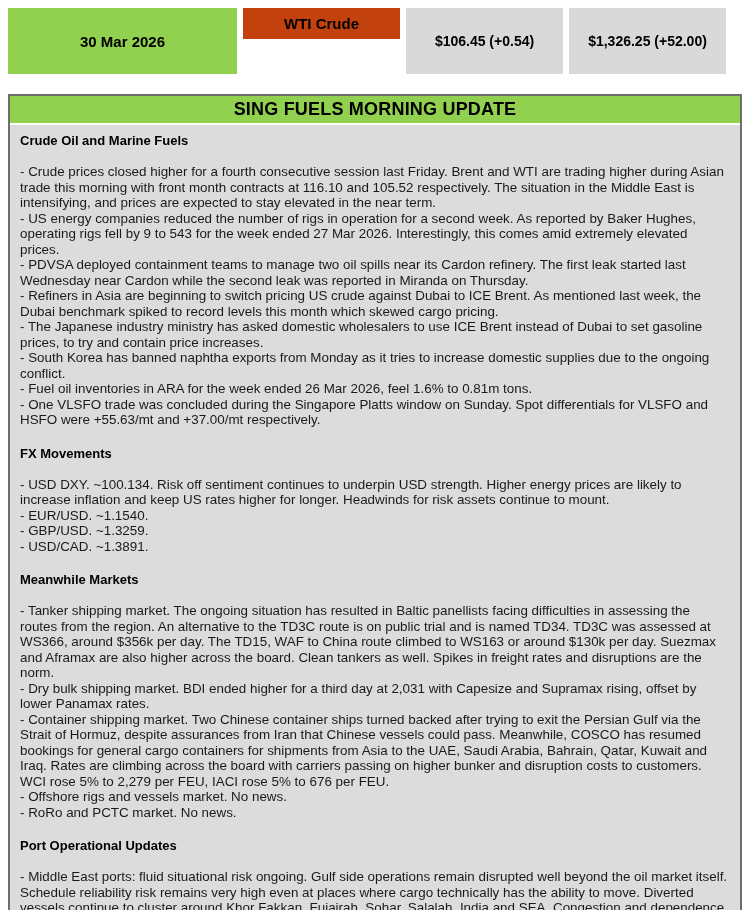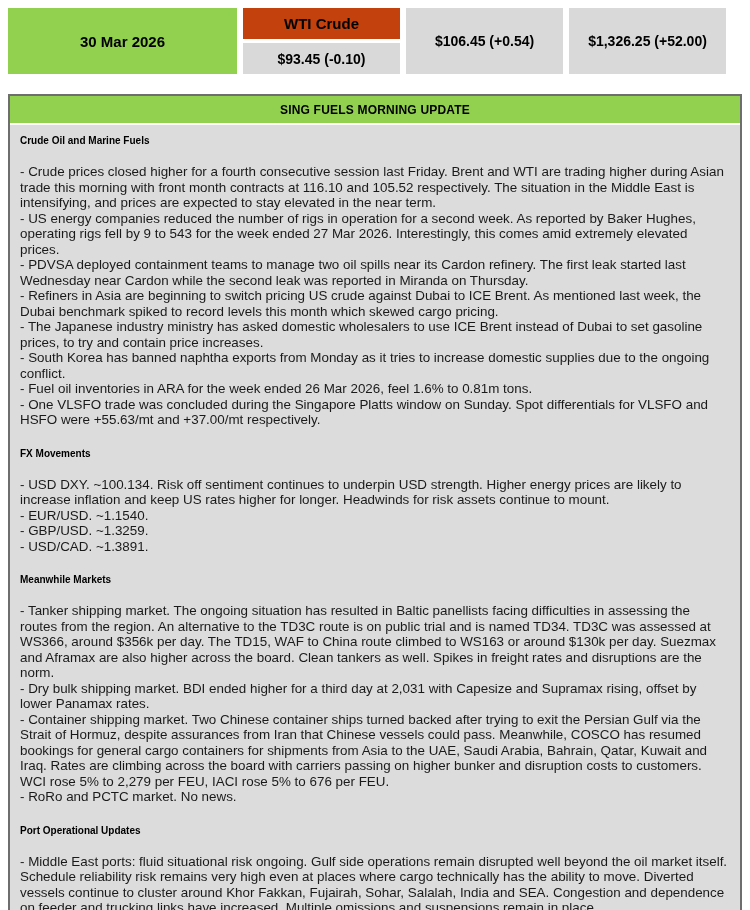--- a/index.html
+++ b/index.html
@@ -62,50 +62,49 @@
     border: 2px solid #6E6E6E;
   }
   .banner {
     background: #92D050;
     border-bottom: 2px solid #ffffff;
     height: 29px;
     display: flex;
     align-items: center;
     justify-content: center;
     font-weight: bold;
-    font-size: 12px;
+    font-size: 18px;
     letter-spacing: 0.2px;
     color: #000;
   }
   .bodytext {
     background: #DCDCDC;
     min-height: 755px;
     padding: 8px 10px 16px 10px;
     font-size: 13.4px;
     line-height: 15.5px;
     color: #1a1a1a;
   }
   .section + .section { margin-top: 18px; }
   .section h3 {
-    font-size: 10px;
+    font-size: 13px;
     font-weight: bold;
     color: #000;
     margin: 0 0 15.5px 0;
   }
   .bullet { margin: 0; }
 </style>
 </head>
 <body>
 
 <div class="topbar">
   <div class="datebox">30 Mar 2026</div>
 
   <div class="quote-col">
     <div class="quote-hdr">WTI Crude</div>
-    <div class="quote-val">$93.45 (-0.10)</div>
   </div>
 
   <div class="quote-col">
     <div class="quote-val">$106.45 (+0.54)</div>
   </div>
 
   <div class="quote-col">
     <div class="quote-val">$1,326.25 (+52.00)</div>
   </div>
 </div>
@@ -138,20 +137,21 @@
           <p class="bullet">- USD/CAD. ~1.3891.</p>
         </div>
     </div>
 
     <div class="section">
       <h3>Meanwhile Markets</h3>
       <div>
           <p class="bullet">- Tanker shipping market. The ongoing situation has resulted in Baltic panellists facing difficulties in assessing the routes from the region. An alternative to the TD3C route is on public trial and is named TD34. TD3C was assessed at WS366, around $356k per day. The TD15, WAF to China route climbed to WS163 or around $130k per day. Suezmax and Aframax are also higher across the board. Clean tankers as well. Spikes in freight rates and disruptions are the norm.</p>
           <p class="bullet">- Dry bulk shipping market. BDI ended higher for a third day at 2,031 with Capesize and Supramax rising, offset by lower Panamax rates.</p>
           <p class="bullet">- Container shipping market. Two Chinese container ships turned backed after trying to exit the Persian Gulf via the Strait of Hormuz, despite assurances from Iran that Chinese vessels could pass. Meanwhile, COSCO has resumed bookings for general cargo containers for shipments from Asia to the UAE, Saudi Arabia, Bahrain, Qatar, Kuwait and Iraq. Rates are climbing across the board with carriers passing on higher bunker and disruption costs to customers. WCI rose 5% to 2,279 per FEU, IACI rose 5% to 676 per FEU.</p>
+          <p class="bullet">- Offshore rigs and vessels market. No news.</p>
           <p class="bullet">- RoRo and PCTC market. No news.</p>
         </div>
     </div>
 
     <div class="section">
       <h3>Port Operational Updates</h3>
       <div>
           <p class="bullet">- Middle East ports: fluid situational risk ongoing. Gulf side operations remain disrupted well beyond the oil market itself. Schedule reliability risk remains very high even at places where cargo technically has the ability to move. Diverted vessels continue to cluster around Khor Fakkan, Fujairah, Sohar, Salalah, India and SEA. Congestion and dependence on feeder and trucking links have increased. Multiple omissions and suspensions remain in place.</p>
         </div>
     </div>

